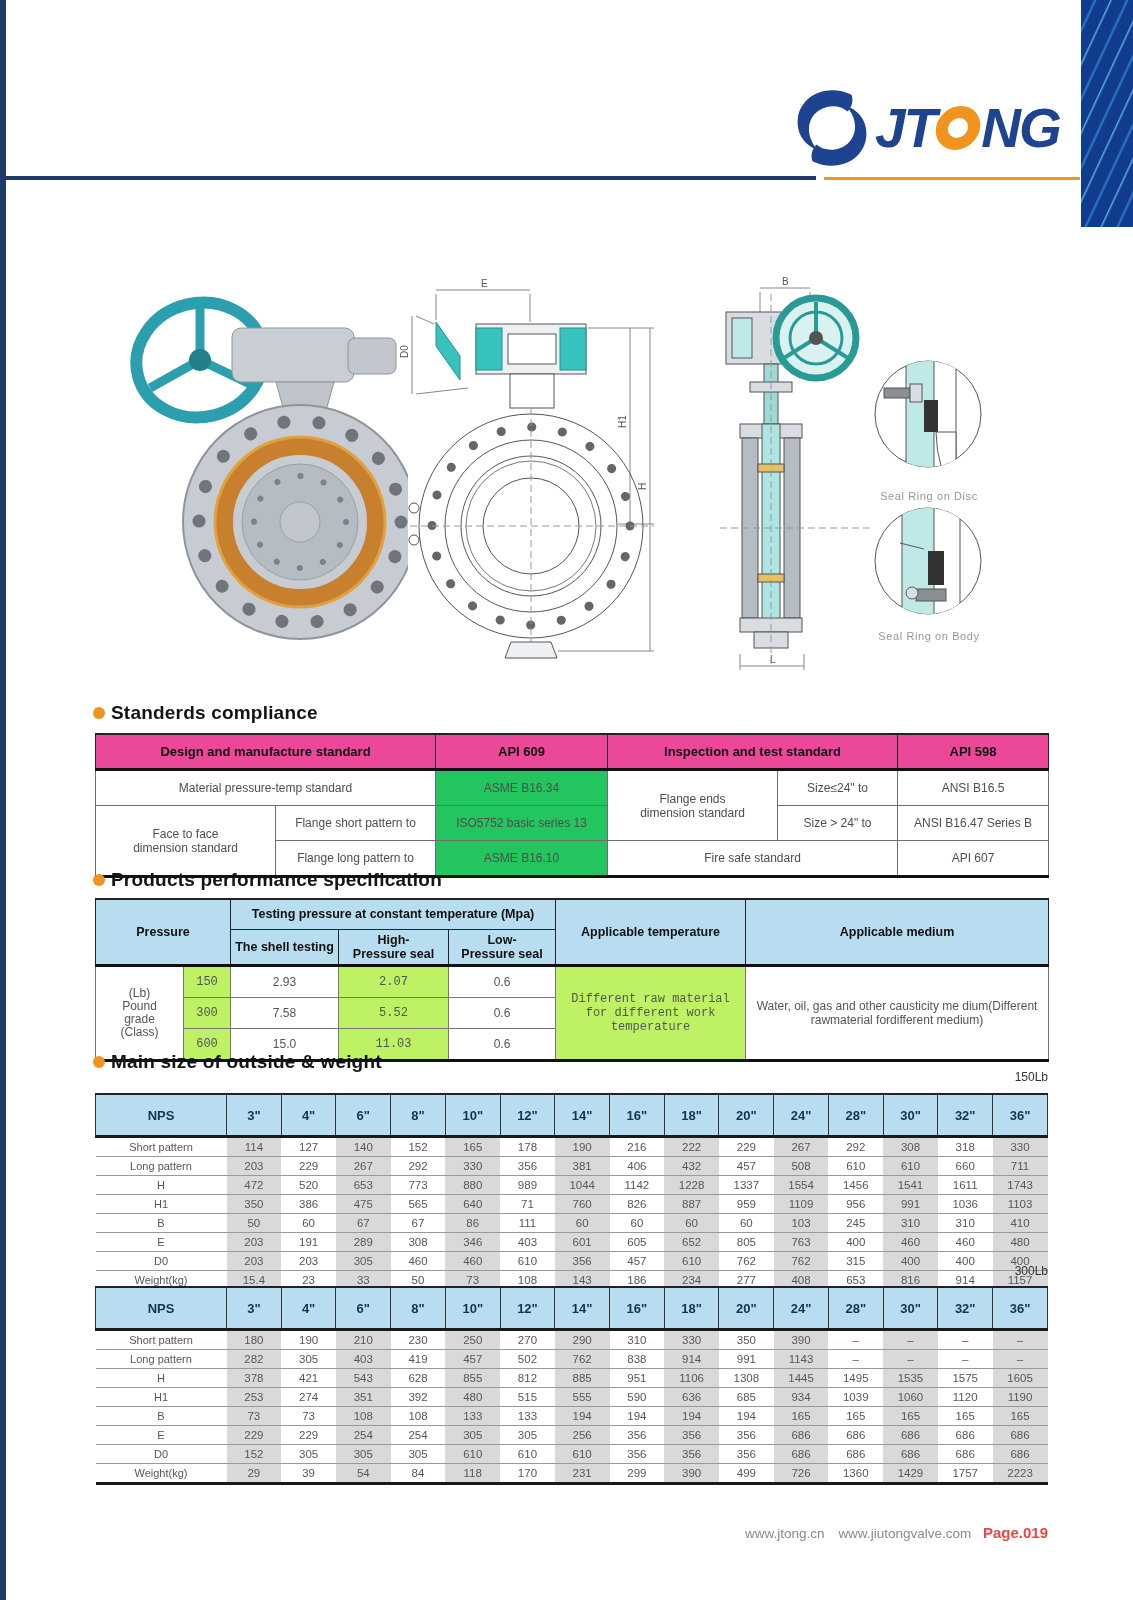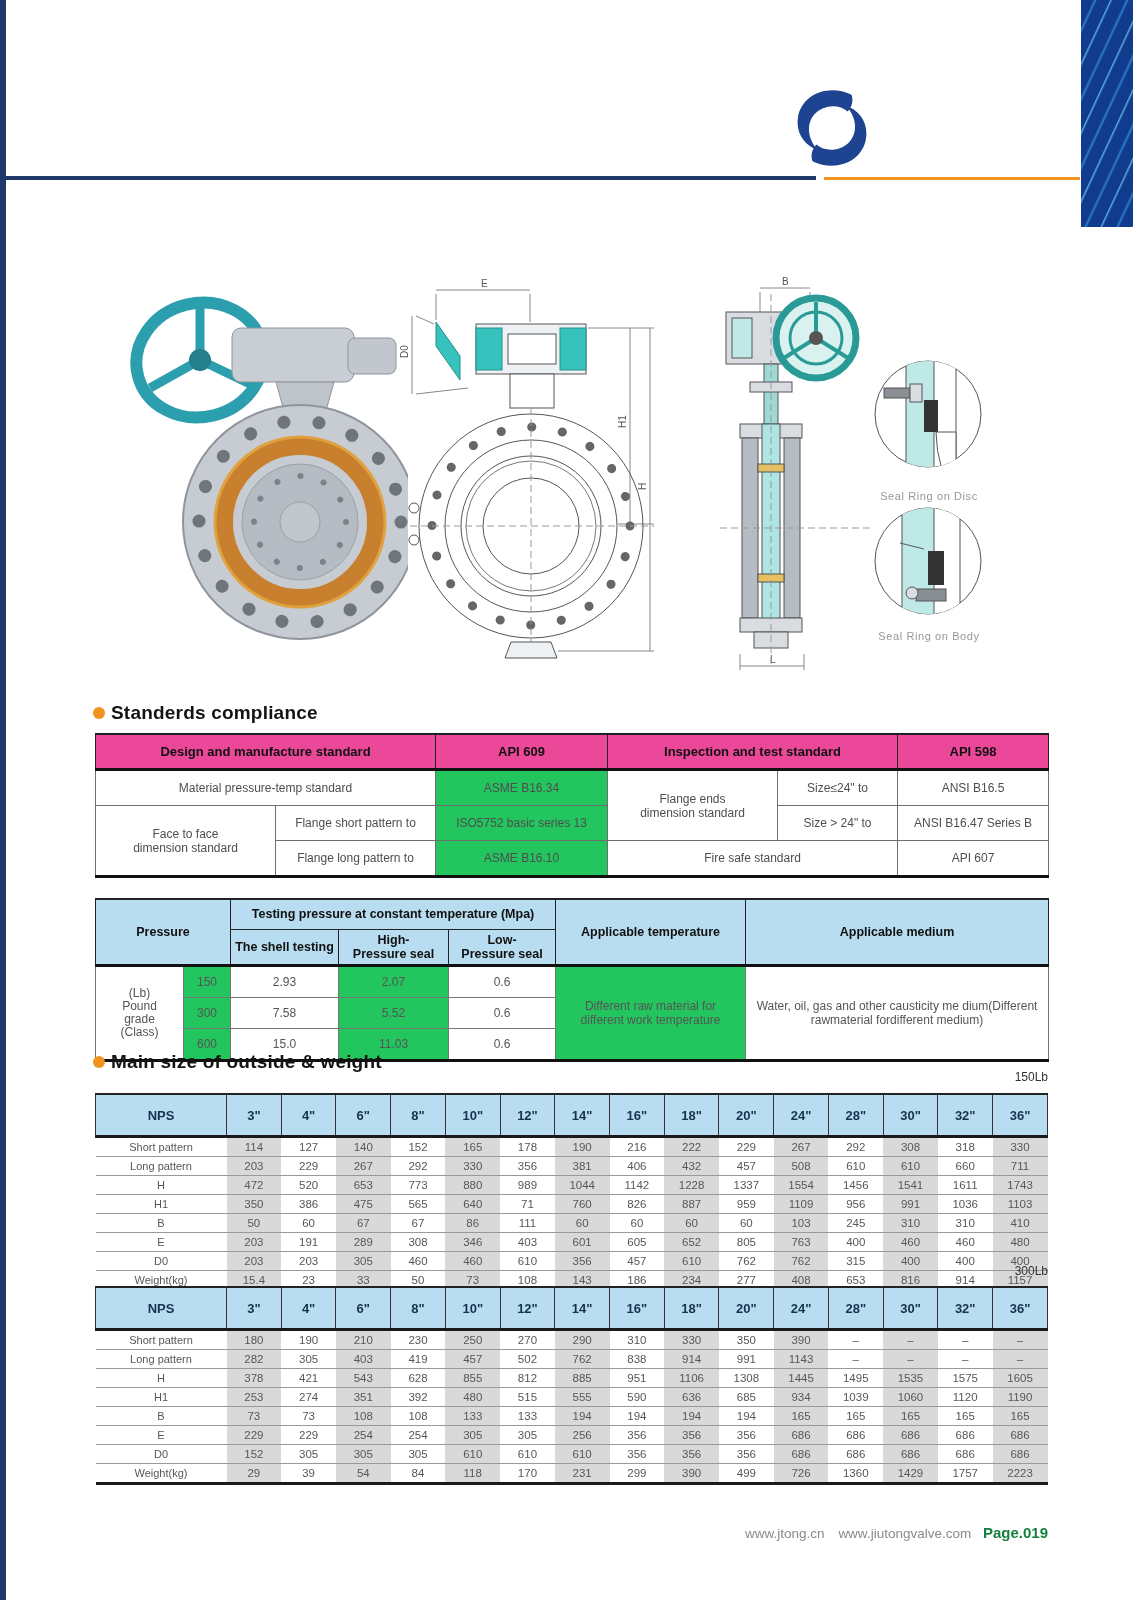--- a/index.html
+++ b/index.html
@@ -39,58 +39,59 @@
   .comp td.g { background:#22c55e; }
 
   
   table.perf { position:absolute; left:95px; top:898px; width:953px; border-collapse:collapse; table-layout:fixed;
                border-bottom:3px solid #111; }
   .perf th { background:#b9ddf0; border:1px solid #222; font-weight:bold; font-size:12.5px; color:#111;
              padding:2px 3px; white-space:pre-line; }
   .perf thead tr:first-child th { border-top:2px solid #222; }
   .perf td { border:1px solid #777; text-align:center; font-size:12px; color:#555; height:26px; padding:2px 6px; }
   .perf tbody tr:first-child td { border-top:3px solid #111; }
-  .perf td.g { background:#22c55e; }
+  .perf td.g { background:#bef264;font-family:Liberation Mono, monospace; }
   .perf td.pre { white-space:pre-line; line-height:13px; }
   .h-row1 { height:30px; }
   .h-row2 { height:36px; }
 
   
   .classlabel { position:absolute; left:930px; width:118px; text-align:right; font-size:12px; color:#333; }
   table.sizes { position:absolute; left:95px; width:953px; border-collapse:collapse; table-layout:fixed;
                 border-bottom:3px solid #1a1a1a; }
   .sizes th { background:#b9ddf0; border:1px solid #333; border-top:2px solid #222; border-bottom:3px solid #1a1a1a;
               font-size:13px; font-weight:bold; color:#16324f; height:24px; padding:8px; }
   .sizes th.npscol { width:114px; }
   .sizes td { text-align:center; font-size:11.5px; color:#575757; height:18px; border-bottom:1px solid #999; padding:0; }
   .sizes td.rowlabel { font-size:11px; }
   .sizes td.shade { background:#d9d9d9; }
   #table150 { top:1093px; }
   #table300 { top:1286px; }
 
   
   .footer { position:absolute; top:1524px; left:448px; width:600px; text-align:right; font-size:13.5px; color:#8a8a8a; }
-  .footer .pg { font-size:15px; font-weight:bold; color:#15803d; margin-left:8px; }
+  .footer .pg { font-size:15px; font-weight:bold; color:#ef4444; margin-left:8px; }
   .footer a { color:#8a8a8a; text-decoration:none; margin-left:10px; }
 
   svg .dimtxt { font-size:10px; fill:#555; font-family:"Liberation Sans", sans-serif; }
 </style>
 </head>
 <body>
 
 <div class="page">
 
   <div class="leftbar"></div>
   <div class="corner"></div>
 
   <div class="logo">
     <svg width="78" height="82" viewBox="0 0 80 84">
       <path d="M60 8 C36 -4 8 8 5 32 C3 48 12 60 26 65 C15 54 13 38 22 28 C31 18 47 17 56 25 C61 20 62 13 60 8 Z" fill="#1d4391"></path>
       <path d="M20 76 C44 88 72 76 75 52 C77 36 68 24 54 19 C65 30 67 46 58 56 C49 66 33 67 24 59 C19 64 18 71 20 76 Z" fill="#1d4391"></path>
     </svg>
+    <span class="logo-text"><span>JT</span><span class="logo-o"></span><span>NG</span></span>
   </div>
   <div class="rule-navy"></div>
   <div class="rule-orange"></div>
 
   <svg class="draw" style="left:128px; top:280px;" width="280" height="360" viewBox="0 0 280 360">
     <ellipse cx="72" cy="80" rx="64" ry="57" fill="none" stroke="#2b9fae" stroke-width="12" transform="rotate(-14 72 80)"></ellipse>
     <line x1="72" y1="80" x2="72" y2="28" stroke="#2b9fae" stroke-width="9"></line>
     <line x1="72" y1="80" x2="22" y2="108" stroke="#2b9fae" stroke-width="9"></line>
     <line x1="72" y1="80" x2="122" y2="104" stroke="#2b9fae" stroke-width="9"></line>
     <circle cx="72" cy="80" r="11" fill="#247f8d"></circle>
@@ -253,20 +254,24 @@
     </tr>
     <tr>
       <td>Flange long  pattern to</td>
       <td class="g">ASME B16.10</td>
       <td colspan="2">Fire safe standard</td>
       <td>API 607</td>
     </tr>
   </tbody>
     </table>
 
+  <div class="sec-head" style="top:869px;">
+    <span class="bullet"></span>
+    <span class="txt">Products performance specification</span>
+  </div>
 
   <table class="perf">
     <colgroup>
         <col style="width:88px">
         <col style="width:47px">
         <col style="width:108px">
         <col style="width:110px">
         <col style="width:107px">
         <col style="width:190px">
         <col style="width:303px">

